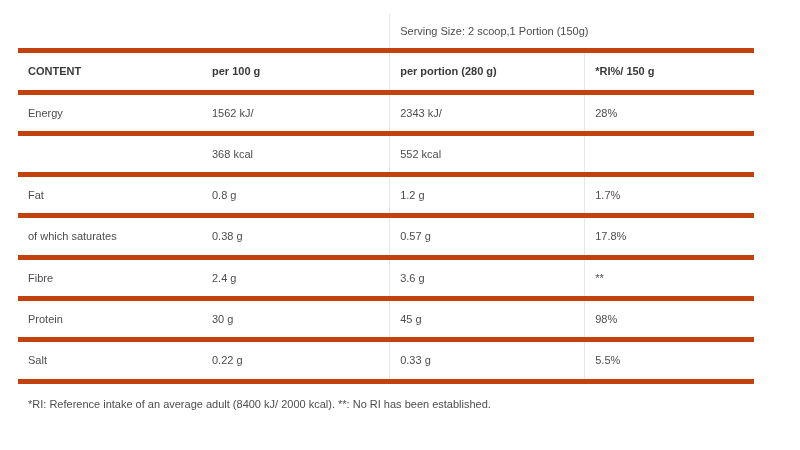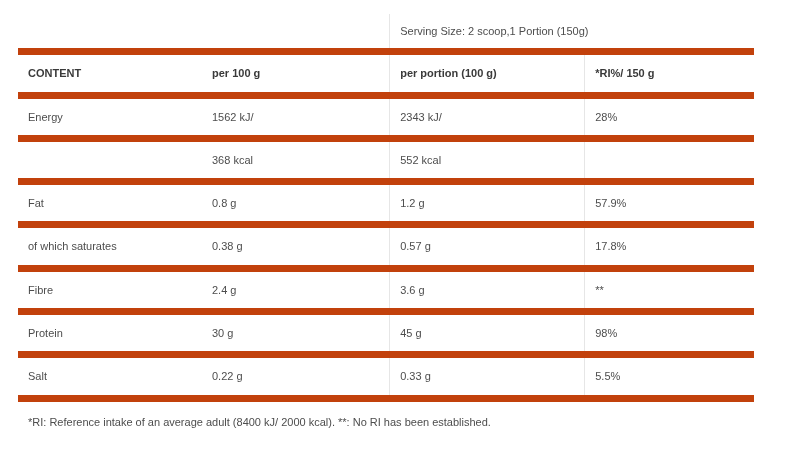--- a/index.html
+++ b/index.html
@@ -27,21 +27,21 @@
     border-collapse: collapse;
     table-layout: fixed;
     font-size: 11px;
   }
   table.nutrition col.c0 { width: 25.0%; }
   table.nutrition col.c1 { width: 25.5%; }
   table.nutrition col.c2 { width: 26.5%; }
   table.nutrition col.c3 { width: 23.0%; }
 
   table.nutrition td {
-    border-top: 7px solid #c2410c;
+    border-top: 5px solid #c2410c;
     border-bottom: 1px solid #e6e6e6;
     padding: 11px 10px 11px 10px;
     vertical-align: middle;
     color: #4d4d4d;
     line-height: 1.3;
   }
   
   .vsep-left { border-left: 1px solid #e6e6e6; }
 
   tr.serving td {
@@ -80,21 +80,21 @@
     </colgroup>
     <tbody>
       <tr class="serving">
         <td class="blank"></td>
         <td class="blank"></td>
         <td class="vsep-left" colspan="2">Serving Size: 2 scoop,1 Portion (150g)</td>
       </tr>
       <tr class="header">
         <td>CONTENT</td>
         <td>per 100 g</td>
-        <td class="vsep-left">per portion (100 g)</td>
+        <td class="vsep-left">per portion (280 g)</td>
         <td class="vsep-left">*RI%/ 150 g</td>
       </tr>
 
       <tr>
         <td class="bold">Energy</td>
         <td>1562 kJ/</td>
         <td class="vsep-left">2343 kJ/</td>
         <td class="vsep-left">28%</td>
       </tr>
 
@@ -102,21 +102,21 @@
         <td></td>
         <td>368 kcal</td>
         <td class="vsep-left">552 kcal</td>
         <td class="vsep-left"></td>
       </tr>
 
       <tr>
         <td class="bold">Fat</td>
         <td>0.8 g</td>
         <td class="vsep-left">1.2 g</td>
-        <td class="vsep-left">57.9%</td>
+        <td class="vsep-left">1.7%</td>
       </tr>
 
       <tr>
         <td>of which saturates</td>
         <td>0.38 g</td>
         <td class="vsep-left">0.57 g</td>
         <td class="vsep-left">17.8%</td>
       </tr>
 
 

